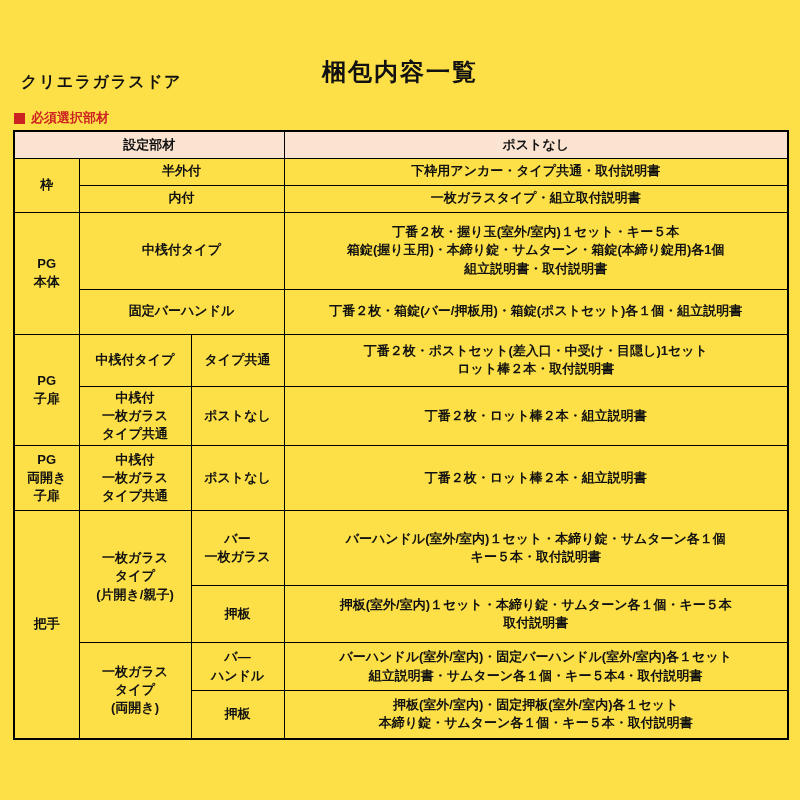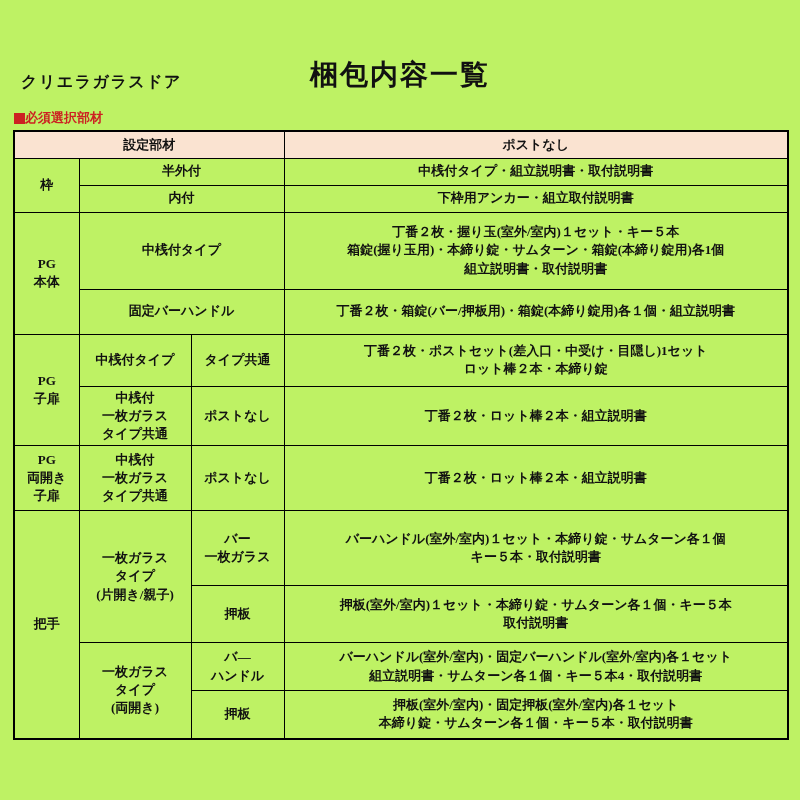--- a/index.html
+++ b/index.html
@@ -1,29 +1,29 @@
 <!DOCTYPE html>
 <html><head>
 <meta charset="utf-8">
 <style>
   html,body{margin:0;padding:0;background:#fff;}
   .page{
-    position:relative;width:800px;height:800px;background:#bef264;
-    font-family:Liberation Serif, serif;color:#111;overflow:hidden;
+    position:relative;width:800px;height:800px;background:#fde047;
+    font-family:Liberation Sans, sans-serif;color:#111;overflow:hidden;
   }
   .subtitle{
     position:absolute;left:21px;top:72px;font-size:16px;font-weight:bold;
     letter-spacing:1.5px;
   }
   .title{
     position:absolute;left:0;top:56px;width:800px;margin:0;text-align:center;
-    font-size:28px;font-weight:bold;letter-spacing:2px;
+    font-size:24px;font-weight:bold;letter-spacing:2px;
   }
   .section-label{
-    position:absolute;left:14px;top:109px;display:flex;align-items:center;gap:0;
+    position:absolute;left:14px;top:109px;display:flex;align-items:center;gap:6px;
     font-size:13px;font-weight:bold;color:var(--accent-red,#c22);
   }
   .red-square{width:11px;height:11px;background:var(--accent-red,#c22);display:inline-block;}
   table.packing{
     position:absolute;left:13px;top:130px;width:774px;
     border-collapse:collapse;table-layout:fixed;
     border:2px solid var(--border,#000);
   }
   table.packing td{
     border:1px solid var(--border,#000);
@@ -59,47 +59,47 @@
     </colgroup>
     <tbody>
       <tr style="height:27px">
         <td class="th-cell" colspan="3">設定部材</td>
         <td class="th-cell">ポストなし</td>
       </tr>
 
       <tr style="height:27px">
         <td class="group-cell" rowspan="2">枠</td>
         <td class="type-cell" colspan="2">半外付</td>
-        <td class="content-cell">中桟付タイプ・組立説明書・取付説明書</td>
+        <td class="content-cell">下枠用アンカー・タイプ共通・取付説明書</td>
       </tr>
       <tr style="height:27px">
         <td class="type-cell" colspan="2">内付</td>
-        <td class="content-cell">下枠用アンカー・組立取付説明書</td>
+        <td class="content-cell">一枚ガラスタイプ・組立取付説明書</td>
       </tr>
 
       <tr style="height:77px">
         <td class="group-cell" rowspan="2">PG
 本体</td>
         <td class="type-cell" colspan="2">中桟付タイプ</td>
         <td class="content-cell">丁番２枚・握り玉(室外/室内)１セット・キー５本
 箱錠(握り玉用)・本締り錠・サムターン・箱錠(本締り錠用)各1個
 組立説明書・取付説明書</td>
       </tr>
       <tr style="height:45px">
         <td class="type-cell" colspan="2">固定バーハンドル</td>
-        <td class="content-cell">丁番２枚・箱錠(バー/押板用)・箱錠(本締り錠用)各１個・組立説明書</td>
+        <td class="content-cell">丁番２枚・箱錠(バー/押板用)・箱錠(ポストセット)各１個・組立説明書</td>
       </tr>
 
       <tr style="height:52px">
         <td class="group-cell" rowspan="2">PG
 子扉</td>
         <td class="type-cell">中桟付タイプ</td>
         <td class="option-cell">タイプ共通</td>
         <td class="content-cell">丁番２枚・ポストセット(差入口・中受け・目隠し)1セット
-ロット棒２本・本締り錠</td>
+ロット棒２本・取付説明書</td>
       </tr>
       <tr style="height:48px">
         <td class="type-cell">中桟付
 一枚ガラス
 タイプ共通</td>
         <td class="option-cell">ポストなし</td>
         <td class="content-cell">丁番２枚・ロット棒２本・組立説明書</td>
       </tr>
 
       <tr style="height:65px">

